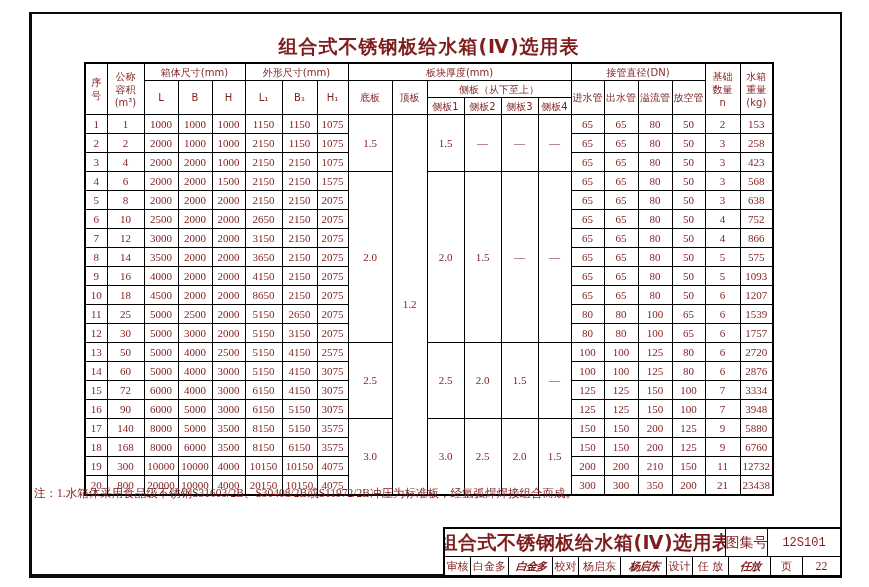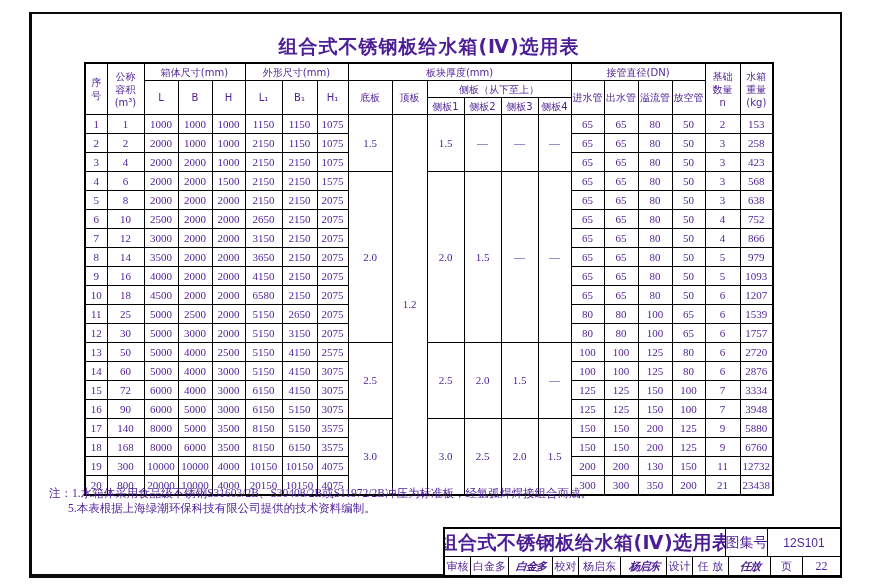--- a/index.html
+++ b/index.html
@@ -1,18 +1,18 @@
 <!DOCTYPE html>
 <html><head>
 <meta charset="utf-8">
 <style>
   html,body { margin:0; padding:0; background:#e8e8e8; }
   .page {
     position:relative; width:869px; height:587px; background:#ffffff;
-    font-family:"Liberation Serif","DejaVu Serif",serif; color:#4c1d95; overflow:hidden;
+    font-family:"Liberation Serif","DejaVu Serif",serif; color:#7f1d1d; overflow:hidden;
   }
   .frame {
     position:absolute; left:29px; top:12px; width:813px; height:566px;
     border:2px solid #0a0a0a; border-left-width:3px; border-bottom-width:4px;
     box-sizing:border-box; pointer-events:none;
   }
   .doc-title {
     position:absolute; left:84px; width:690px; top:34px; text-align:center;
     font-family:"DejaVu Sans","Liberation Sans",sans-serif;
     font-weight:bold; font-size:19px; letter-spacing:1px;
@@ -25,42 +25,42 @@
     border:1px solid #000; text-align:center; vertical-align:middle;
     padding:0; overflow:hidden;
   }
   .main thead th {
     font-family:"DejaVu Sans","Liberation Sans",sans-serif;
     font-weight:normal; font-size:10px; line-height:1.3; white-space:pre-line;
     height:16px;
   }
   .main tbody td { font-size:11px; height:18px; line-height:1; }
   .notes {
-    position:absolute; left:49px; top:486px; font-size:11.5px; line-height:15px;
+    position:absolute; left:34px; top:486px; font-size:11.5px; line-height:15px;
     white-space:nowrap;
   }
   .note-line span { vertical-align:top; }
   .note-indent { padding-left:19px; }
   .title-block {
     position:absolute; left:443px; top:527px; width:399px; height:50px;
     border:2px solid #000; box-sizing:border-box; background:#fff;
     font-family:"DejaVu Sans","Liberation Sans",sans-serif;
   }
   .tb-row { display:flex; box-sizing:border-box; }
   .tb-row1 { height:28px; border-bottom:1px solid #000; }
   .tb-row2 { height:18px; }
   .tb-cell {
     display:flex; align-items:center; justify-content:center;
     border-right:1px solid #000; box-sizing:border-box; overflow:hidden;
     font-size:11px; white-space:nowrap;
   }
   .tb-cell:last-child { border-right:none; }
   .tb-title { flex:1; font-weight:bold; font-size:19px; letter-spacing:0.5px; }
   .tb-atlas-label { width:42px; font-size:14px;text-align:right; }
-  .tb-atlas-no { width:72px; font-size:12px; font-family:Liberation Sans, sans-serif; }
+  .tb-atlas-no { width:72px; font-size:12px; font-family:Liberation Mono, monospace; }
   .sig { font-weight:bold; font-style:italic; letter-spacing:-1px; transform:skewX(-6deg); }
   .w26{width:26px}.w38{width:38px}.w44{width:44px}.w42{width:42px}
   .w46{width:46px}.w36{width:36px}.w32{width:32px}
   .tb-page-no { flex:1; font-family:"Liberation Serif",serif; font-size:12px; }
 </style>
 </head>
 <body>
 
 <div class="page">
   <div class="frame"></div>
@@ -261,21 +261,21 @@
           <td>2000</td>
           <td>2000</td>
           <td>3650</td>
           <td>2150</td>
           <td>2075</td>
           <td>65</td>
           <td>65</td>
           <td>80</td>
           <td>50</td>
           <td>5</td>
-          <td>979</td>
+          <td>575</td>
         </tr>
         <tr>
           <td>9</td>
           <td>16</td>
           <td>4000</td>
           <td>2000</td>
           <td>2000</td>
           <td>4150</td>
           <td>2150</td>
           <td>2075</td>
@@ -285,21 +285,21 @@
           <td>50</td>
           <td>5</td>
           <td>1093</td>
         </tr>
         <tr>
           <td>10</td>
           <td>18</td>
           <td>4500</td>
           <td>2000</td>
           <td>2000</td>
-          <td>6580</td>
+          <td>8650</td>
           <td>2150</td>
           <td>2075</td>
           <td>65</td>
           <td>65</td>
           <td>80</td>
           <td>50</td>
           <td>6</td>
           <td>1207</td>
         </tr>
         <tr>
@@ -444,21 +444,21 @@
           <td>19</td>
           <td>300</td>
           <td>10000</td>
           <td>10000</td>
           <td>4000</td>
           <td>10150</td>
           <td>10150</td>
           <td>4075</td>
           <td>200</td>
           <td>200</td>
-          <td>130</td>
+          <td>210</td>
           <td>150</td>
           <td>11</td>
           <td>12732</td>
         </tr>
         <tr>
           <td>20</td>
           <td>800</td>
           <td>20000</td>
           <td>10000</td>
           <td>4000</td>
@@ -470,21 +470,20 @@
           <td>350</td>
           <td>200</td>
           <td>21</td>
           <td>23438</td>
         </tr>
       </tbody>
   </table>
 
   <div class="notes">
     <div class="note-line"><span>注：</span><span>1.水箱体采用食品级不锈钢S31603/2B、S30408/2B或S11972/2B冲压为标准板，经氩弧焊焊接组合而成。</span></div>
-    <div class="note-line note-indent"><span>5.本表根据上海绿潮环保科技有限公司提供的技术资料编制。</span></div>
   </div>
 
   <div class="title-block">
     <div class="tb-row tb-row1">
       <div class="tb-cell tb-title">组合式不锈钢板给水箱(Ⅳ)选用表</div>
       <div class="tb-cell tb-atlas-label">图集号</div>
       <div class="tb-cell tb-atlas-no">12S101</div>
     </div>
     <div class="tb-row tb-row2">
       <div class="tb-cell w26">审核</div>

